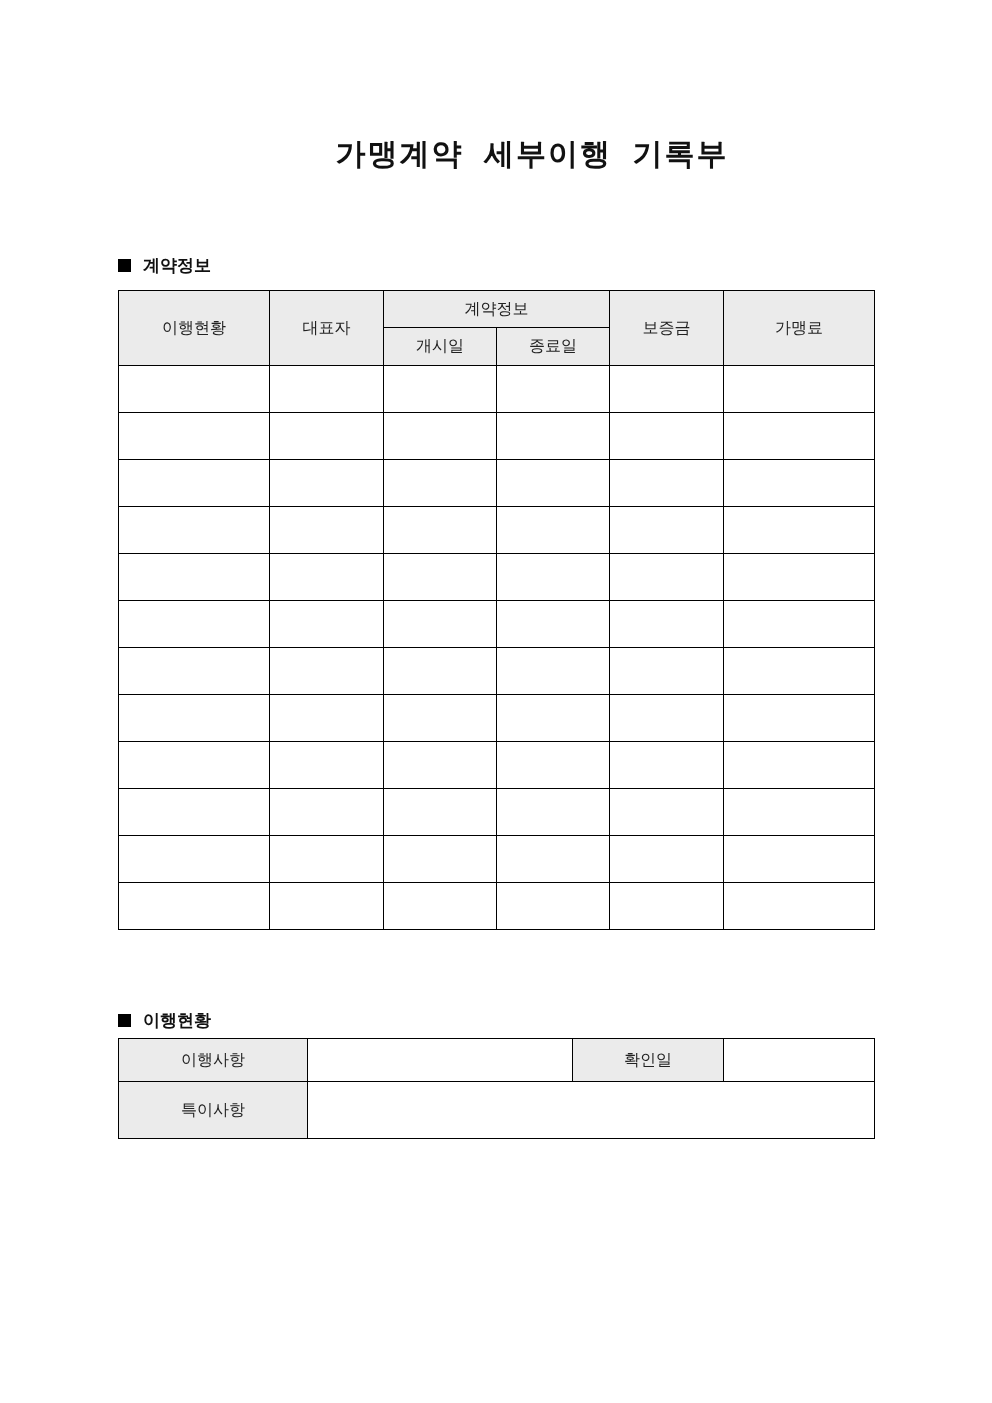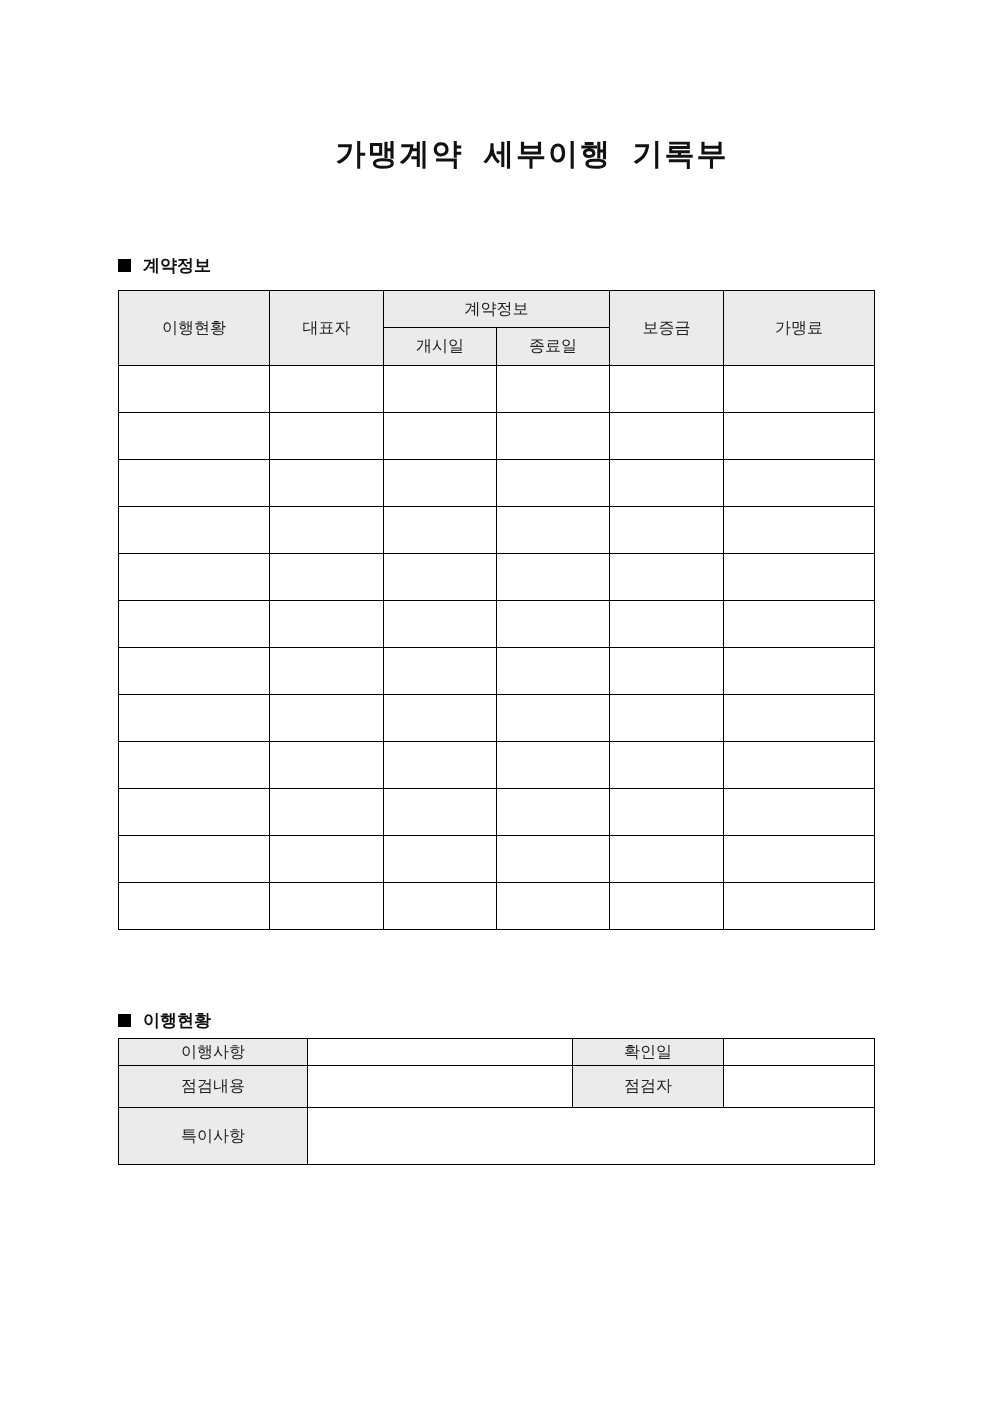--- a/index.html
+++ b/index.html
@@ -151,30 +151,24 @@
 </div>
 
 <table id="t2">
   <colgroup>
     <col style="width:189px">
       <col style="width:265px">
       <col style="width:151px">
       <col style="width:151px">
   </colgroup>
   <tbody>
-      <tr style="height:27px">
+      <tr style="height:43px">
     <td class="h">이행사항</td>
     <td></td>
     <td class="h">확인일</td>
-    <td></td>
-  </tr>
-  <tr style="height:42px">
-    <td class="h">점검내용</td>
-    <td></td>
-    <td class="h">점검자</td>
     <td></td>
   </tr>
   <tr style="height:57px">
     <td class="h">특이사항</td>
     <td colspan="3"></td>
   </tr>
 </tbody>
   </table>
 
 </body></html>

